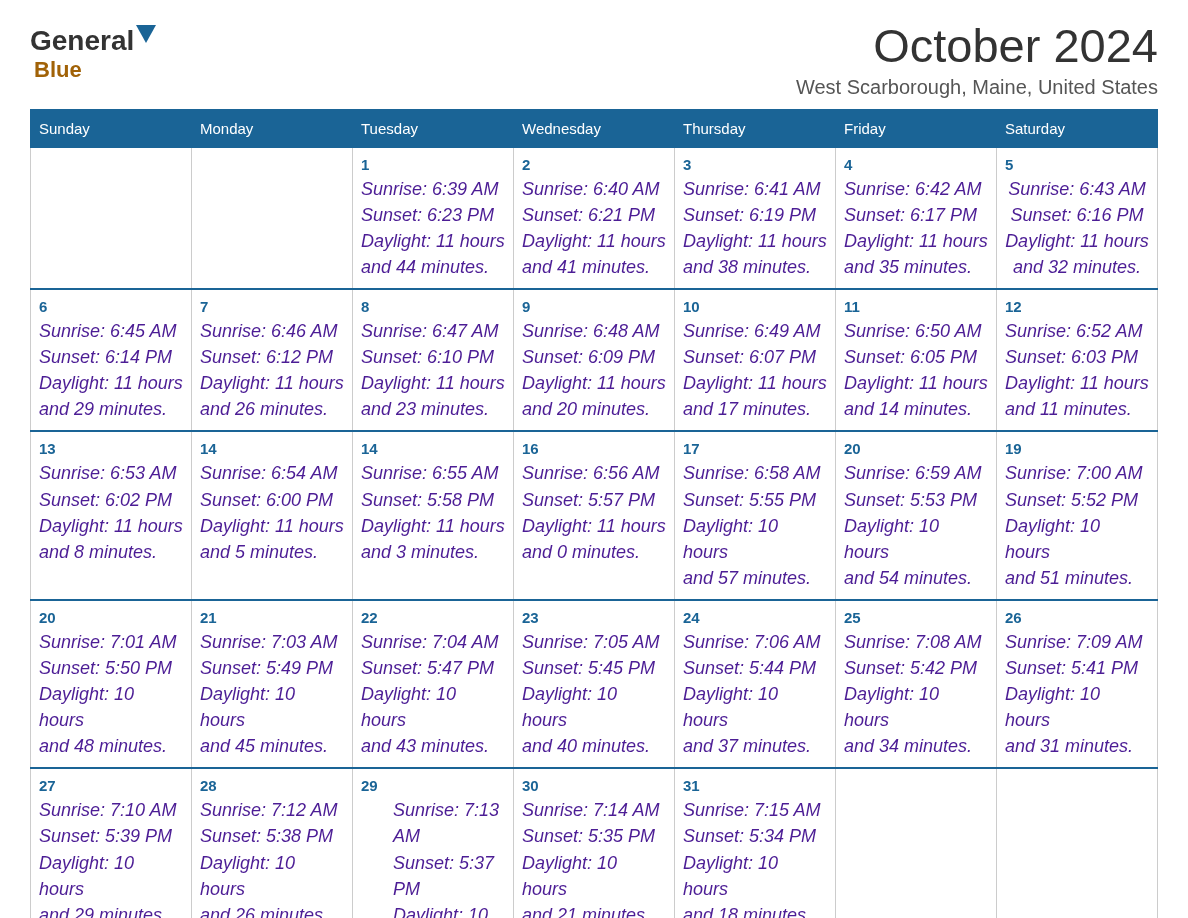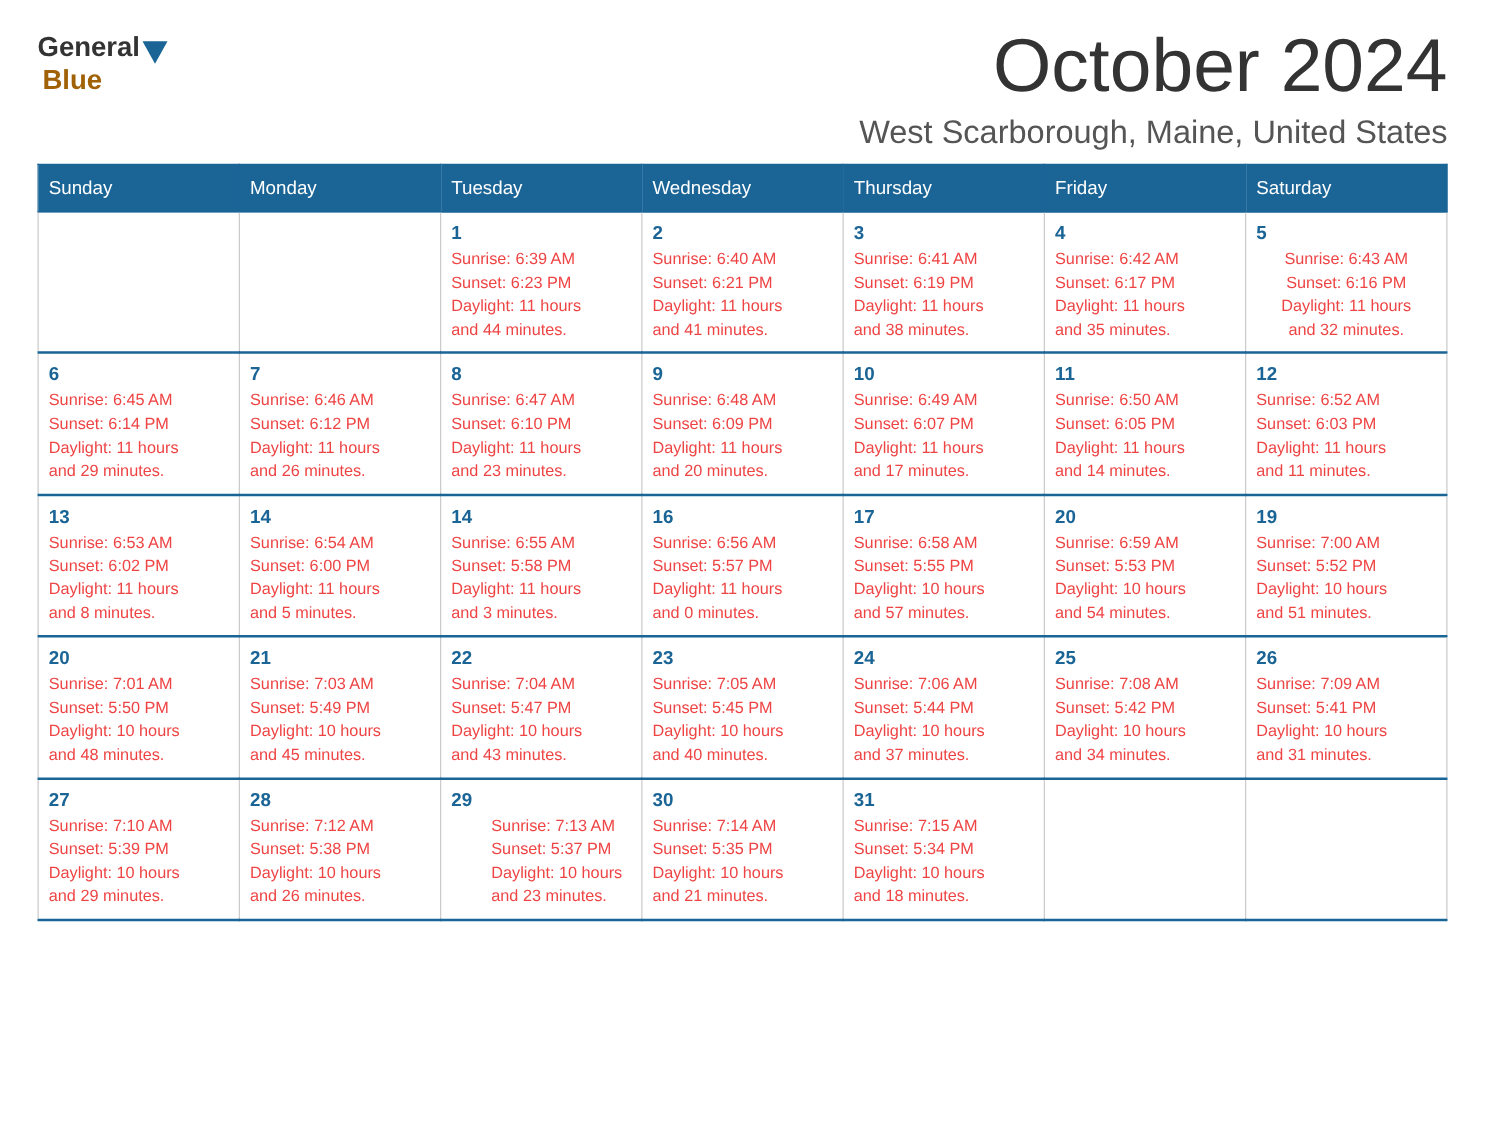--- a/index.html
+++ b/index.html
@@ -17,22 +17,22 @@
       margin-bottom: 10px;
     }
     .logo {
       display: flex;
       flex-direction: column;
       align-items: flex-start;
       padding-top: 5px;
     }
     .logo-text {
       display: flex;
-      align-items: flex-end;
-      font-size: 22px;
+      align-items: flex-start;
+      font-size: 28px;
       font-weight: bold;
       color: #333;
     }
     .logo-general {
       color: #333;
     }
     .logo-triangle {
       width: 0;
       height: 0;
       border-left: 10px solid transparent;
@@ -41,27 +41,27 @@
       margin: 0 2px;
       display: inline-block;
     }
     .logo-blue {
       color: #a16207;
     }
     .title-area {
       text-align: right;
     }
     .month-title {
-      font-size: 60px;
+      font-size: 47px;
       font-weight: normal;
       color: #333;
       line-height: 1.1;
     }
     .location-title {
-      font-size: 26px;
+      font-size: 20px;
       color: #555;
       margin-top: 4px;
     }
     table {
       width: 100%;
       border-collapse: collapse;
       margin-top: 10px;
     }
     thead tr th {
       background-color: #1a6496;
@@ -83,23 +83,24 @@
       height: 110px;
     }
     tbody tr td .day-num {
       font-size: 15px;
       font-weight: bold;
       color: #1a6496;
       display: block;
       margin-bottom: 3px;
     }
     tbody tr td .day-info {
-      font-size: 13px;
-      color: #ef4444;
+      font-size: 18px;
+      color: #4c1d95;
       line-height: 1.45;
+      font-style: italic;
     }
     tbody tr {
       border-bottom: 2px solid #1a6496;
     }
     .empty-cell {
       background: #fff;
     }
   </style>
 </head>
 <body>

